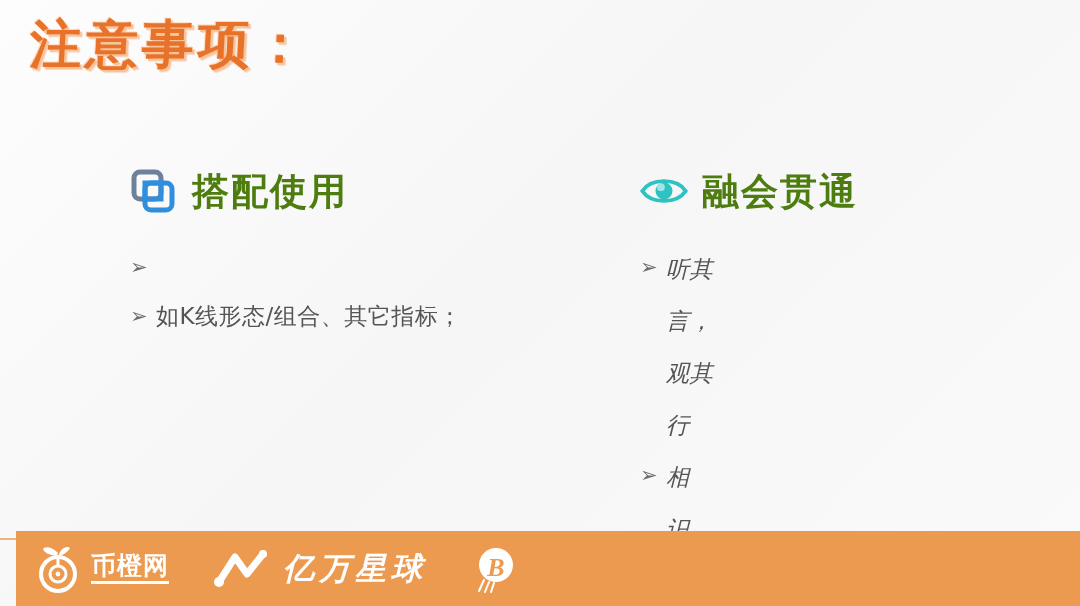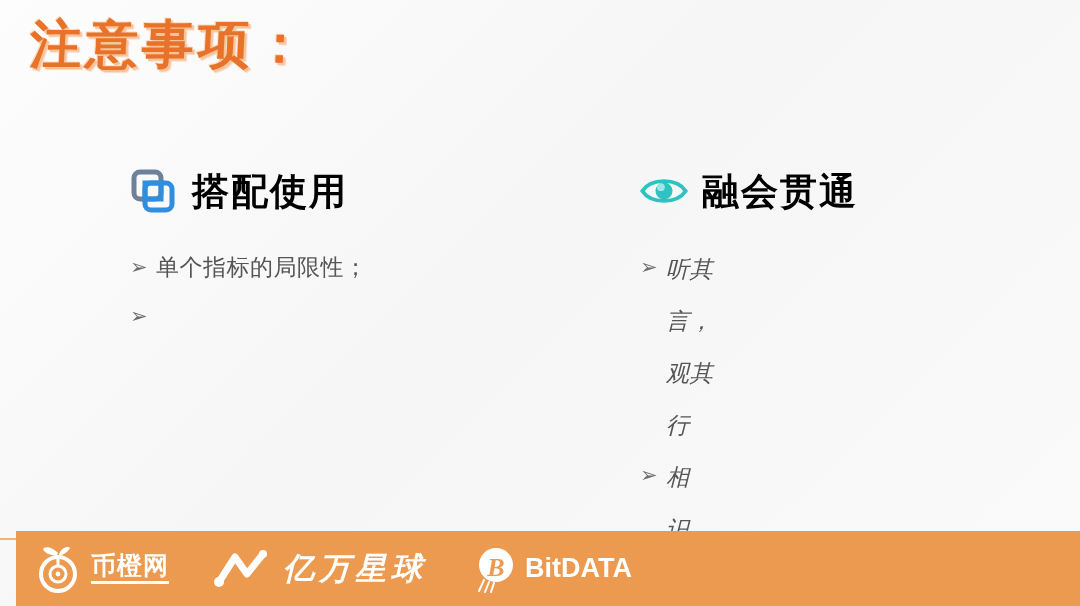--- a/index.html
+++ b/index.html
@@ -87,21 +87,21 @@
     width: 48px;
     height: 44px;
     flex: 0 0 auto;
     display: flex;
     align-items: center;
     justify-content: flex-start;
   }
   .head-label {
     font-size: 37px;
     font-weight: bold;
-    color: #000000;
+    color: #4d7c0f;
     letter-spacing: 2px;
     line-height: 1;
     margin-left: 14px;
     white-space: nowrap;
     font-family: "DejaVu Sans", "Liberation Sans", sans-serif;
   }
 
   .bullets {
     list-style: none;
     margin: 0;
@@ -264,24 +264,24 @@
             <rect x="4" y="3" width="27" height="27" rx="6" ry="6" fill="none" stroke="#6e819b" stroke-width="5"></rect>
             <rect x="15" y="14" width="27" height="27" rx="6" ry="6" fill="none" stroke="#2f8ede" stroke-width="5"></rect>
             <rect x="15" y="14" width="16" height="16" fill="none" stroke="#2f8ede" stroke-width="5"></rect>
           </svg>
         </span>
         <span class="head-label">搭配使用</span>
       </div>
       <ul class="bullets">
         <li class="bullet">
           <span class="bullet-mark">➢</span>
-          <span class="bullet-text">单个指标的局限性；</span>
         </li>
         <li class="bullet">
           <span class="bullet-mark">➢</span>
+          <span class="bullet-text">如K线形态/组合、其它指标；</span>
         </li>
       </ul>
     </div>
 
     <div class="col col-right">
       <div class="col-head">
         <span class="head-icon">
           <svg width="62" height="40" viewBox="0 0 62 40">
             <path d="M3 20 C14 3, 48 3, 59 20 C48 37, 14 37, 3 20 Z" fill="none" stroke="#2ec2c2" stroke-width="5"></path>
             <circle cx="31" cy="20" r="11" fill="#2ec2c2"></circle>
@@ -337,18 +337,17 @@
         <svg width="46" height="48" viewBox="0 0 46 48">
           <circle cx="23" cy="20" r="17" fill="#ffffff"></circle>
           <text x="23" y="31" text-anchor="middle" font-family="Liberation Serif, serif" font-size="26" font-weight="bold" font-style="italic" fill="#ec9a50">B</text>
           <g stroke="#ffffff" stroke-width="2" stroke-linecap="round">
             <path d="M11 35 L6 46"></path>
             <path d="M16 37 L12 47"></path>
             <path d="M21 38 L18 47"></path>
           </g>
         </svg>
       </span>
-      <span class="brand-name name-bitdata">BitDATA</span>
     </div>
 
   </div>
 
 </div>
 
 </body></html>

